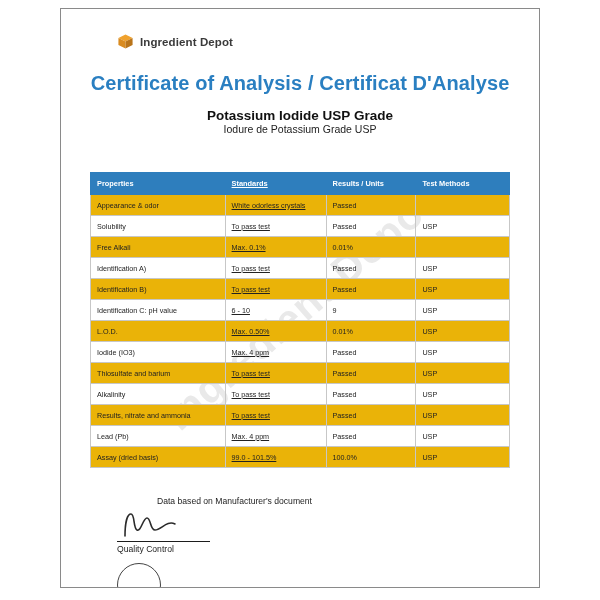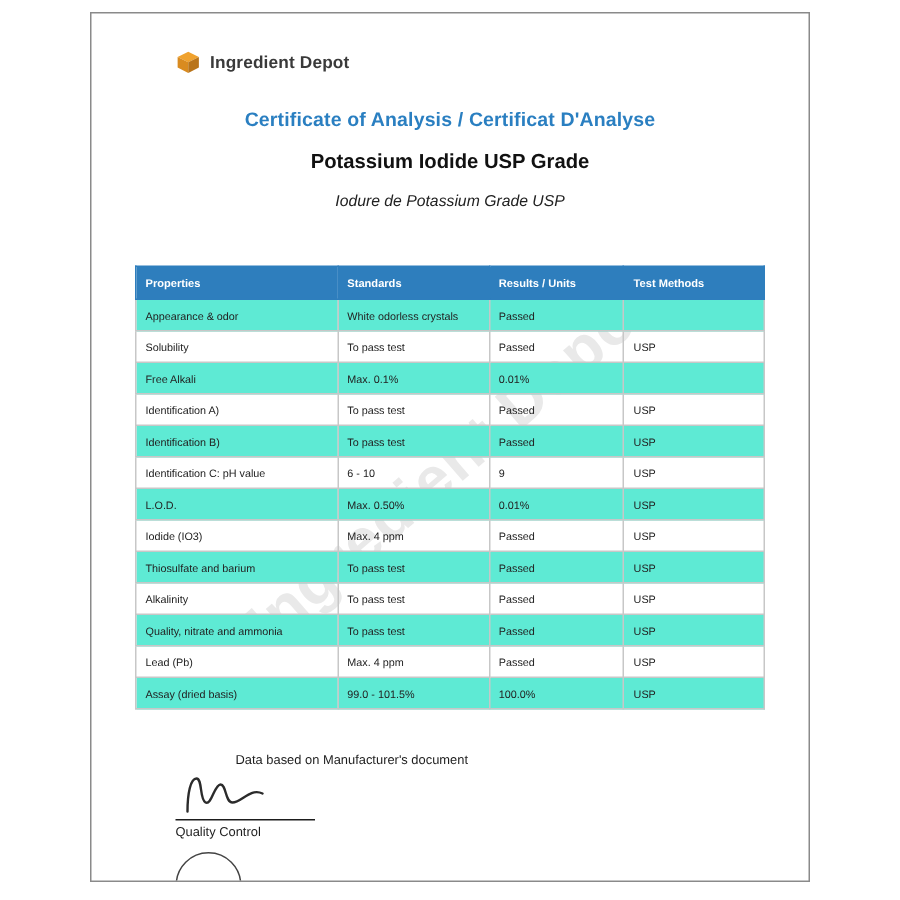--- a/index.html
+++ b/index.html
@@ -56,36 +56,34 @@
     font-size: 11.5px;
     font-weight: bold;
     color: #3a3a3a;
     letter-spacing: 0.1px;
   }
   .title-block {
     text-align: center;
     margin-top: 22px;
   }
   .coa-title {
-    font-size: 13px;
+    font-size: 20px;
     font-weight: bold;
     color: #2a7fc1;
     letter-spacing: 0.1px;
   }
   .product-title {
     font-size: 13.5px;
     font-weight: bold;
     color: #111111;
     margin-top: 13px;
   }
   .product-subtitle {
     font-size: 10.5px;
     color: #222222;
-    margin-top: 13px;
-    font-style: italic;
   }
   table.coa {
     width: 420px;
     margin: 37px auto 0 auto;
     border-collapse: collapse;
     table-layout: fixed;
     font-size: 7.2px;
     color: #222222;
     padding-left: 12px;
   }
@@ -98,24 +96,24 @@
     padding: 6px 6px;
     border: 1px solid #2e7ebd;
   }
   table.coa td {
     border: 1px solid #c7c7c7;
     padding: 5.5px 6px;
     height: 9px;
     vertical-align: middle;
   }
   table.coa tr.alt td {
-    background: #5eead4;
+    background: #eab308;
   }
   .col1 { width: 33%; }
-  .col2 { width: 24%; }
+  .col2 { width: 24%; text-decoration: underline; }
   .col3 { width: 21%; }
   .col4 { width: 22%; }
 
   .footer {
     margin: 28px 0 0 56px;
   }
   .footer-note {
     font-size: 8.6px;
     color: #1d1d1d;
     padding-left: 40px;
@@ -246,21 +244,21 @@
             <td class="col3">Passed</td>
             <td class="col4">USP</td>
           </tr>
           <tr>
             <td class="col1">Alkalinity</td>
             <td class="col2">To pass test</td>
             <td class="col3">Passed</td>
             <td class="col4">USP</td>
           </tr>
           <tr class="alt">
-            <td class="col1">Quality, nitrate and ammonia</td>
+            <td class="col1">Results, nitrate and ammonia</td>
             <td class="col2">To pass test</td>
             <td class="col3">Passed</td>
             <td class="col4">USP</td>
           </tr>
           <tr>
             <td class="col1">Lead (Pb)</td>
             <td class="col2">Max. 4 ppm</td>
             <td class="col3">Passed</td>
             <td class="col4">USP</td>
           </tr>

